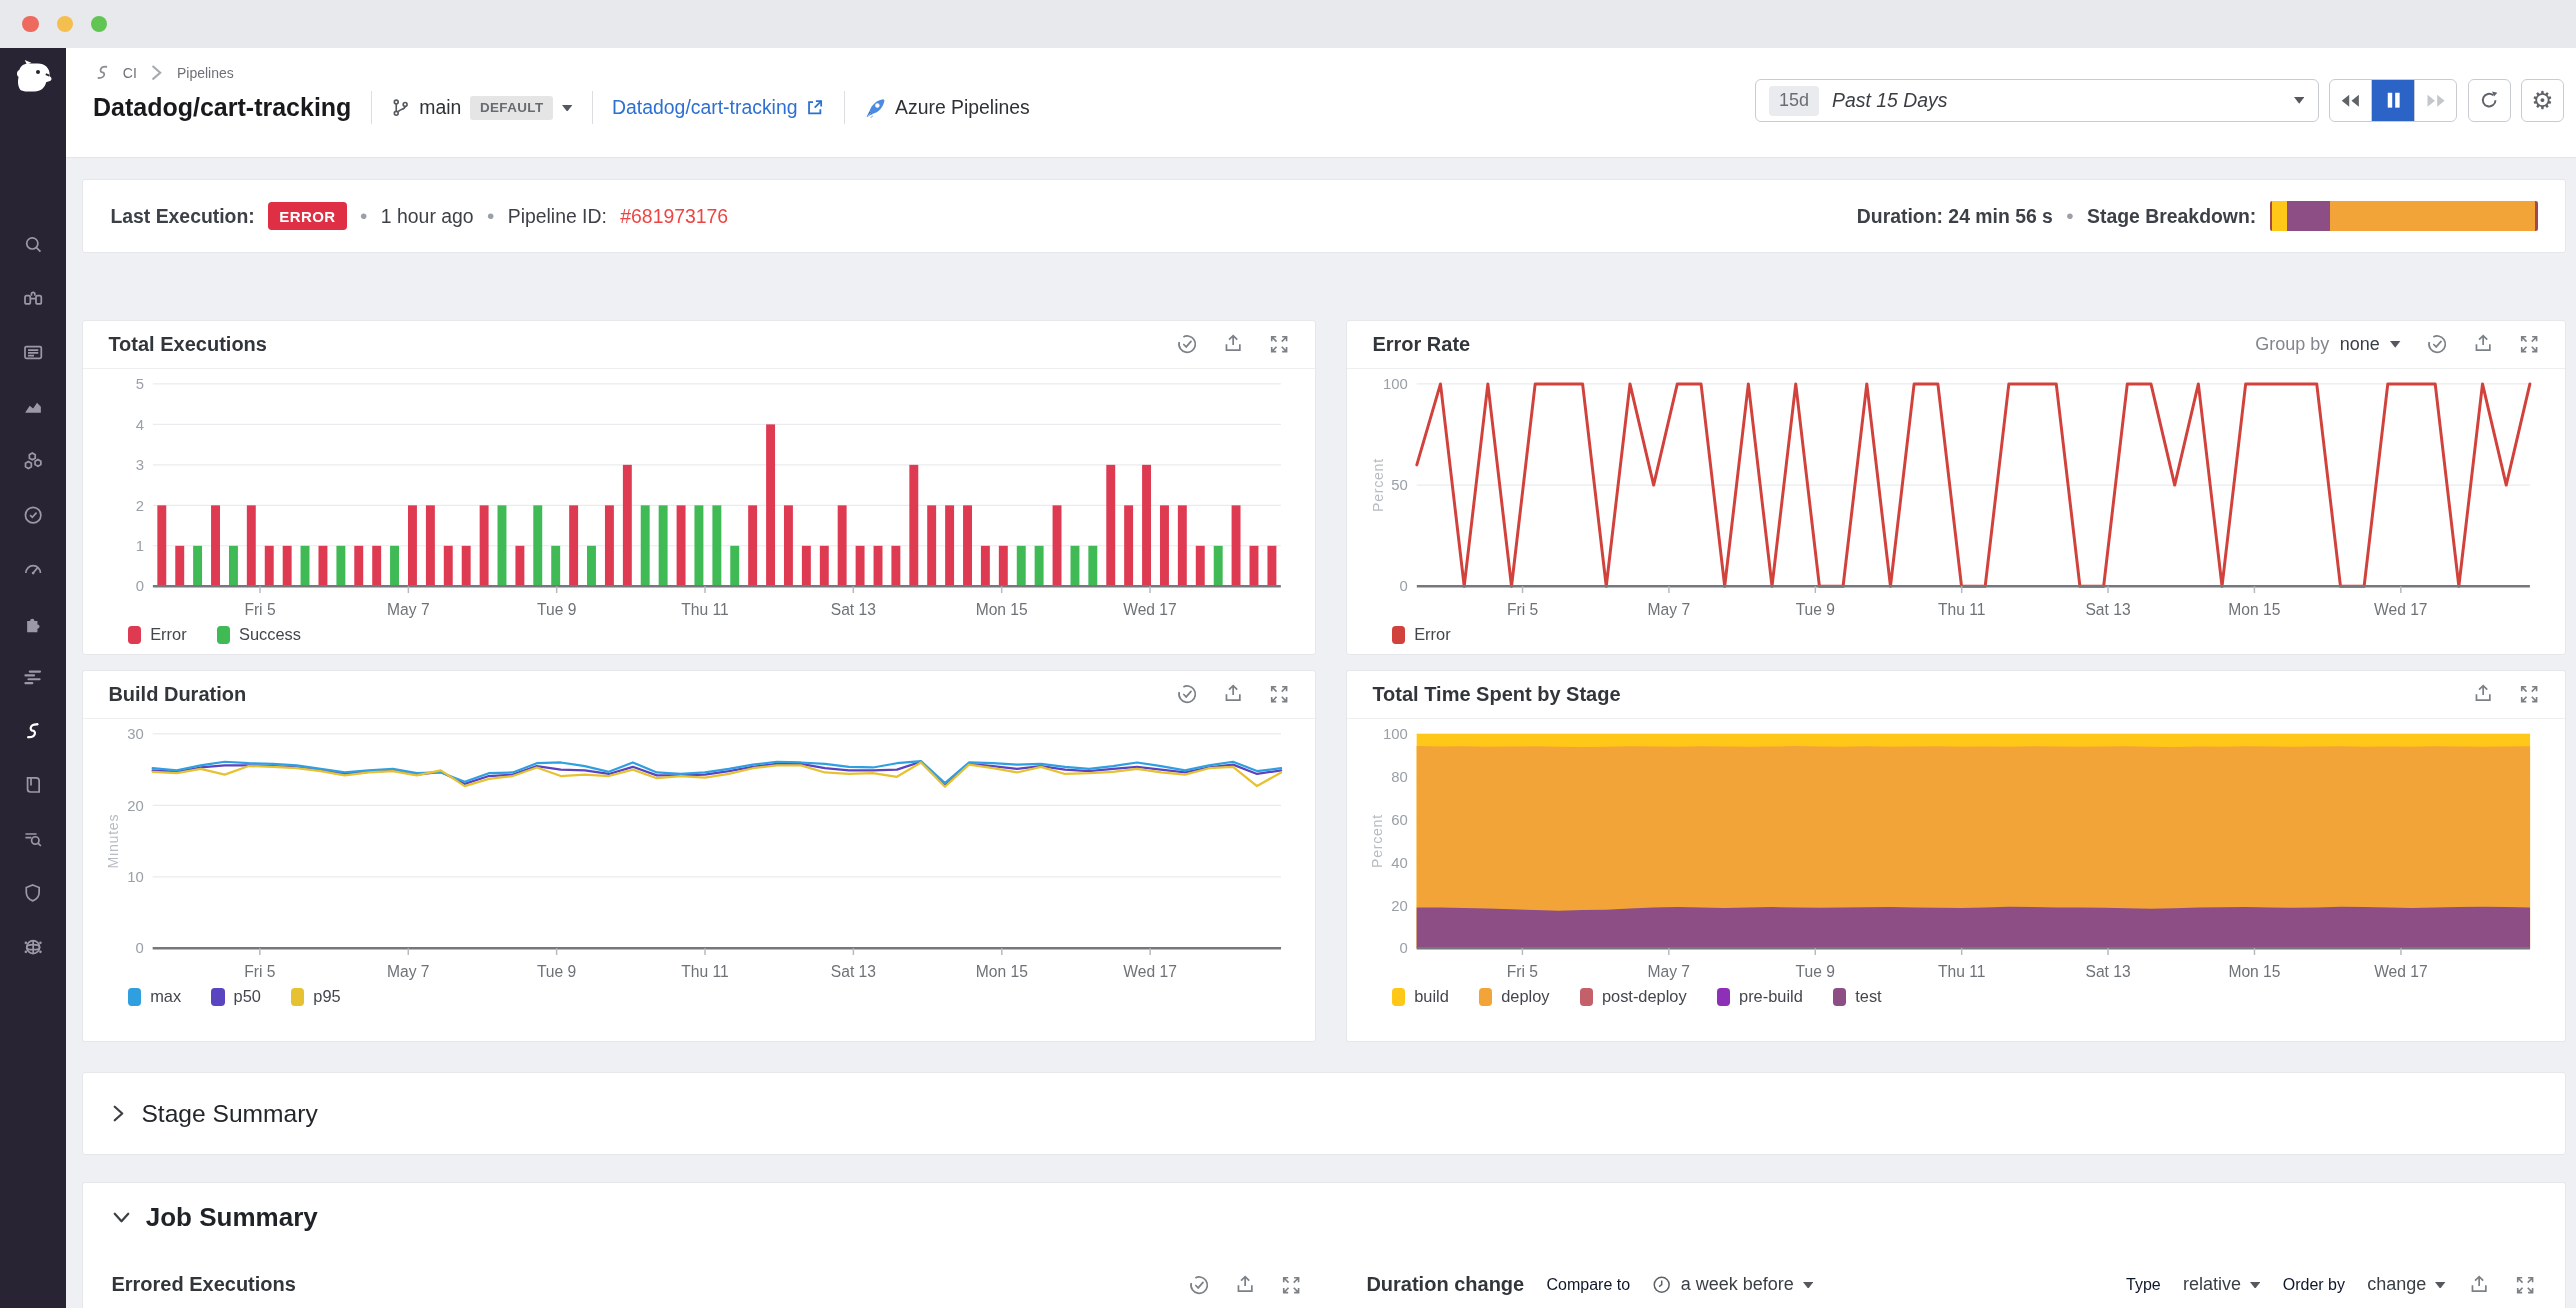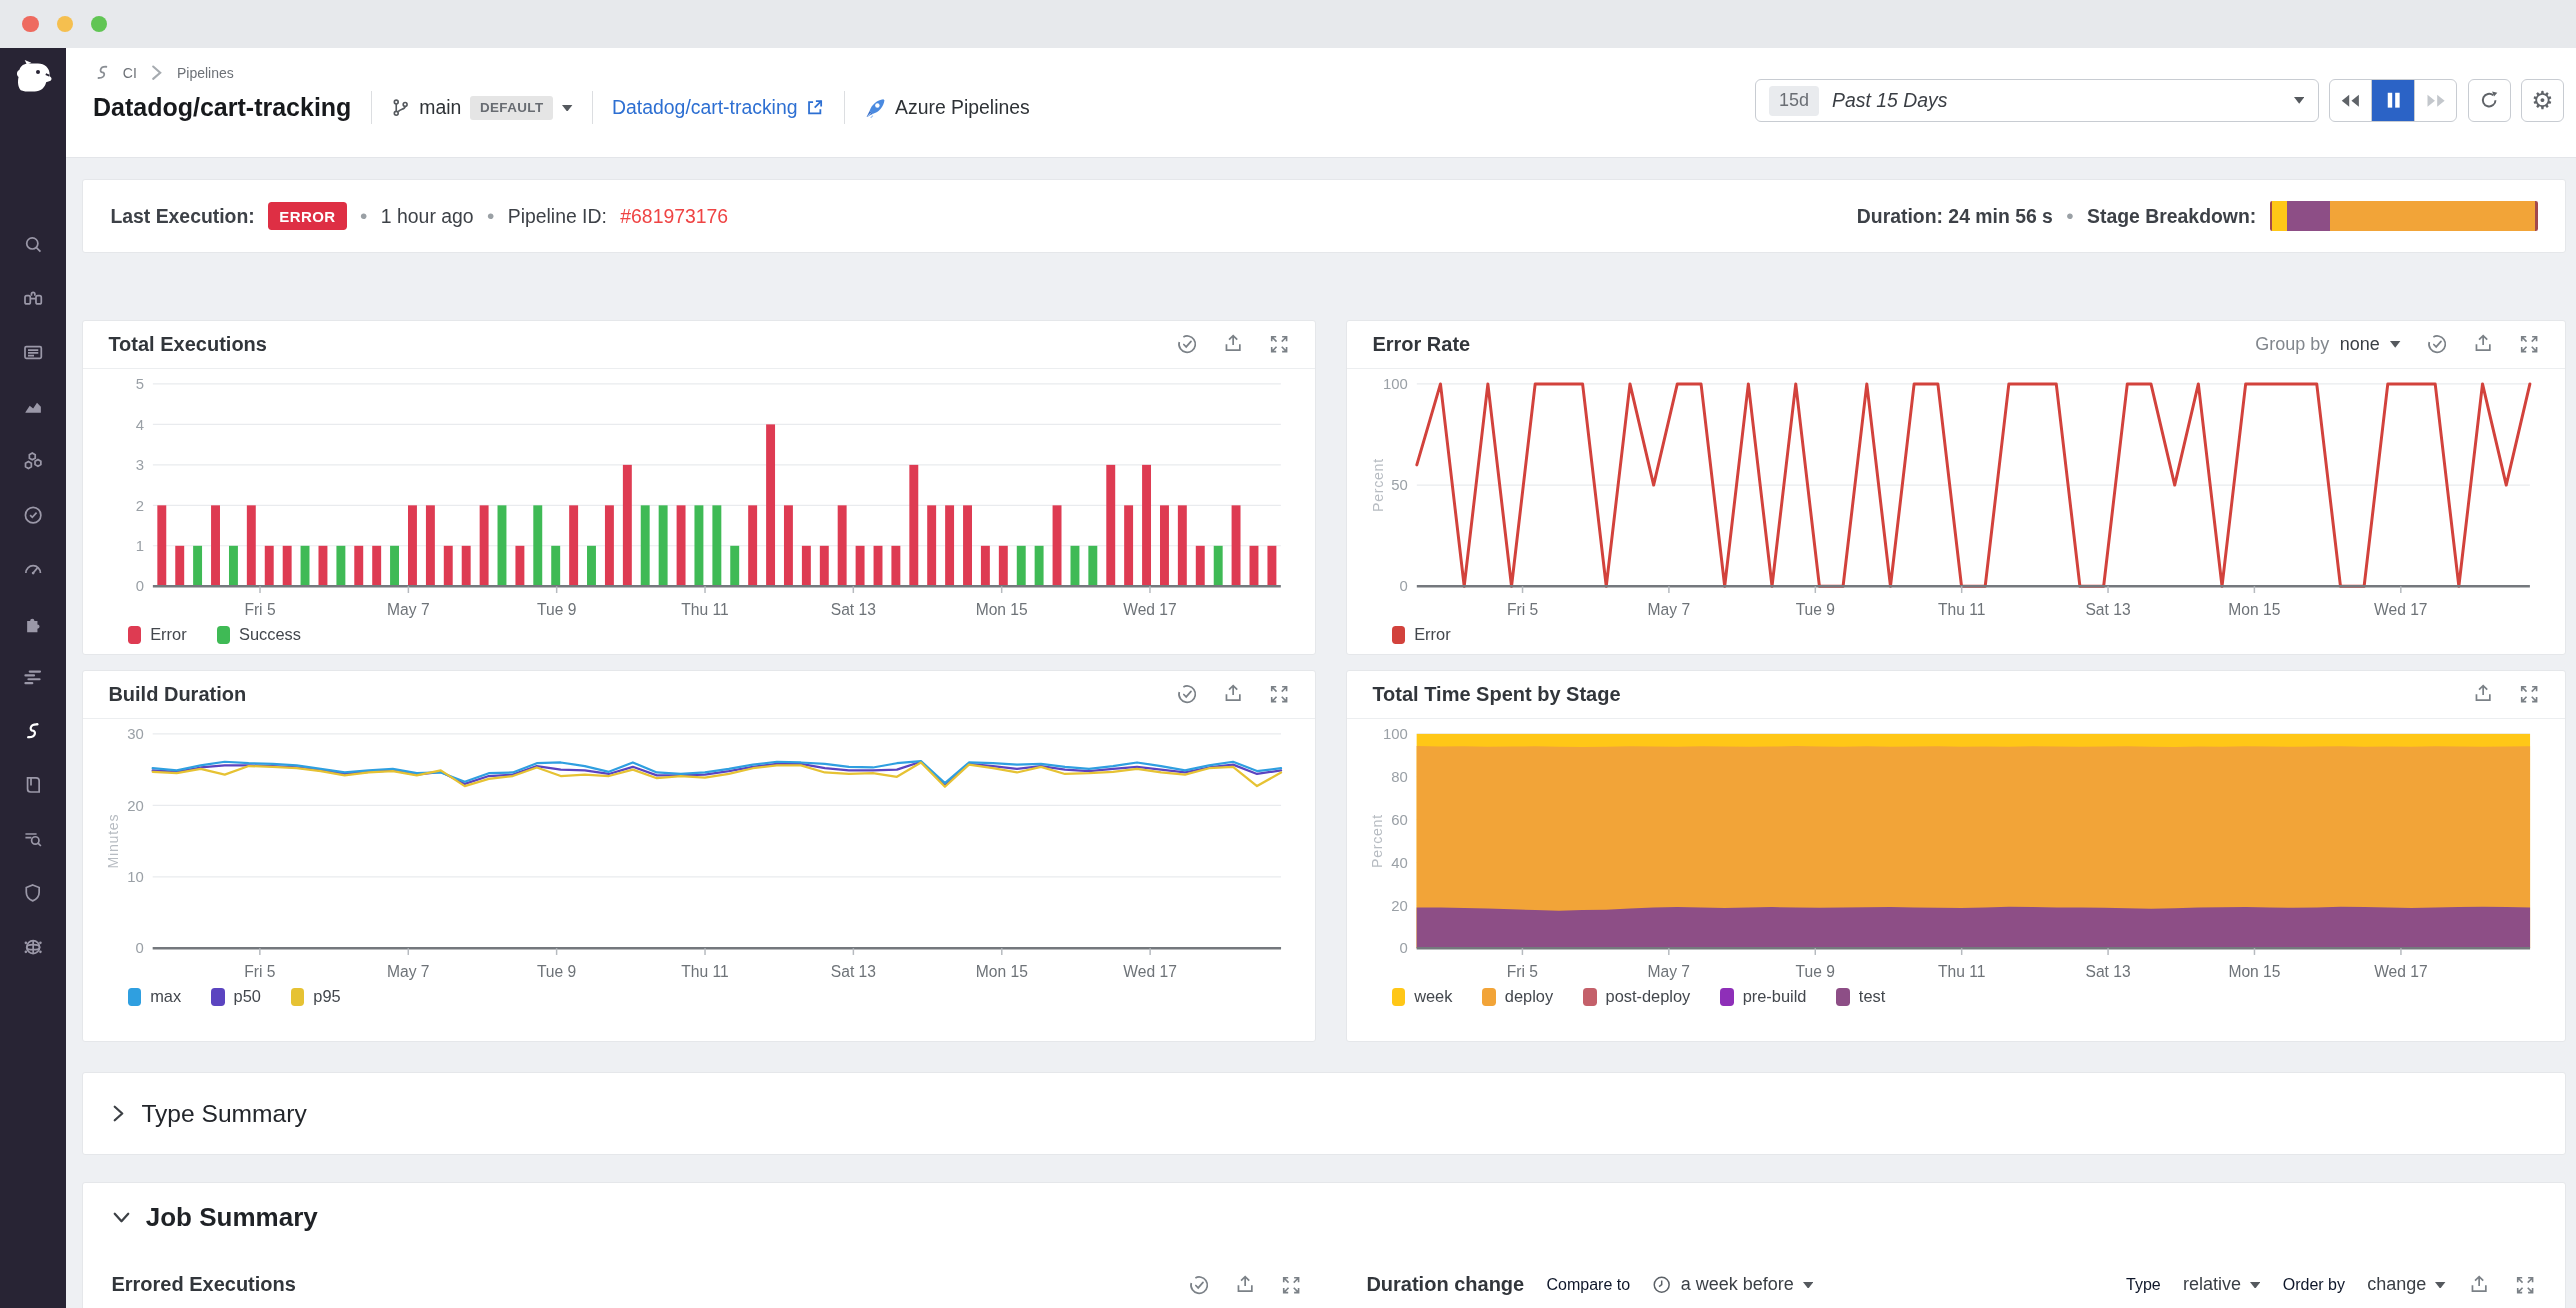--- a/index.html
+++ b/index.html
@@ -613,21 +613,21 @@
               <text x="989.0" y="342" text-anchor="middle" font-size="21" fill="#6e7378">Sat 13</text>
               <line x1="1185.7" x2="1185.7" y1="304" y2="313" stroke="#b6babf" stroke-width="2"></line>
               <text x="1185.7" y="342" text-anchor="middle" font-size="21" fill="#6e7378">Mon 15</text>
               <line x1="1382.5" x2="1382.5" y1="304" y2="313" stroke="#b6babf" stroke-width="2"></line>
               <text x="1382.5" y="342" text-anchor="middle" font-size="21" fill="#6e7378">Wed 17</text>
               <text x="14" y="160" font-size="19" fill="#b7bcc2" letter-spacing="1" transform="rotate(-90 14 160)" text-anchor="middle">Percent</text>
             </svg>
           <div class="legend">
               <span class="legend-item">
                 <span class="sw" style="background:#ffc717"></span>
-                <span class="legend-label">week</span>
+                <span class="legend-label">build</span>
               </span>
               <span class="legend-item">
                 <span class="sw" style="background:#f2a438"></span>
                 <span class="legend-label">deploy</span>
               </span>
               <span class="legend-item">
                 <span class="sw" style="background:#c4606a"></span>
                 <span class="legend-label">post-deploy</span>
               </span>
               <span class="legend-item">
@@ -639,21 +639,21 @@
                 <span class="legend-label">test</span>
               </span>
             </div>
         </div>
       </div>
 
       <section class="section-bar">
         <svg width="15" height="21" viewBox="0 0 20 28">
           <path d="M5 5 l10 9 -10 9" stroke="#3c4045" stroke-width="3" fill="none" stroke-linecap="round" stroke-linejoin="round"></path>
         </svg>
-        <span class="section-title">Type Summary</span>
+        <span class="section-title">Stage Summary</span>
       </section>
 
       <section class="job-sec">
         <div class="job-head">
           <svg width="21" height="15" viewBox="0 0 28 20">
             <path d="M5 5 l9 10 9 -10" stroke="#3c4045" stroke-width="3" fill="none" stroke-linecap="round" stroke-linejoin="round"></path>
           </svg>
           <span class="job-title">Job Summary</span>
         </div>
         <div class="panel-row">

